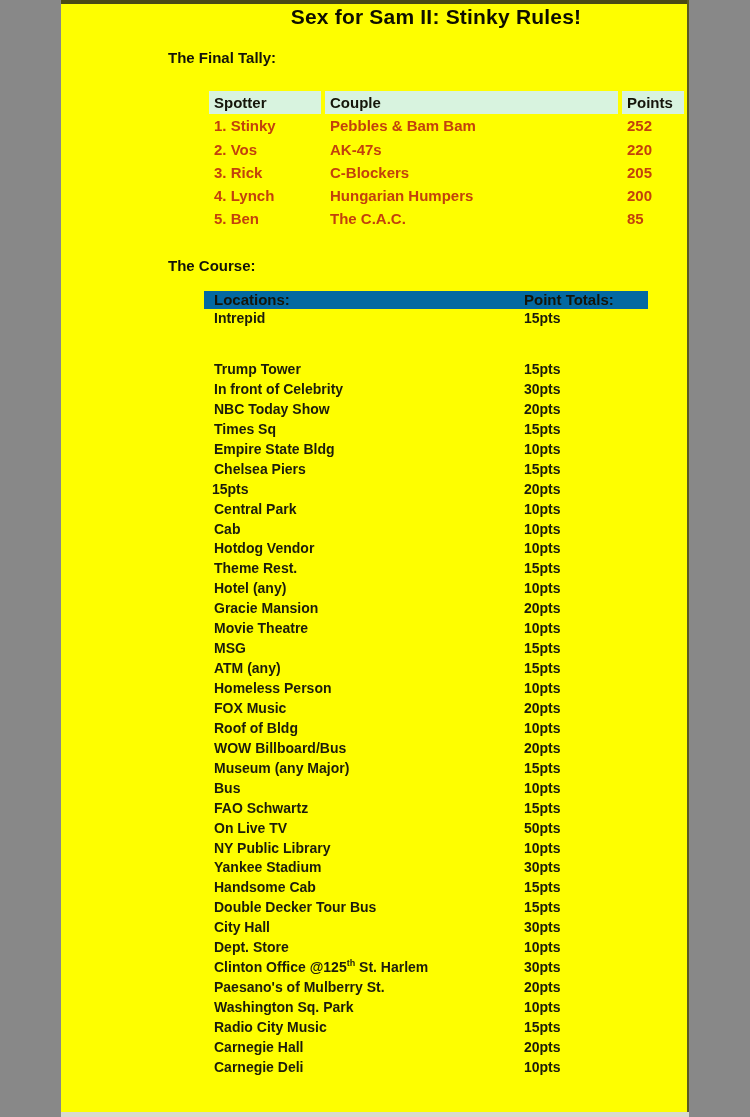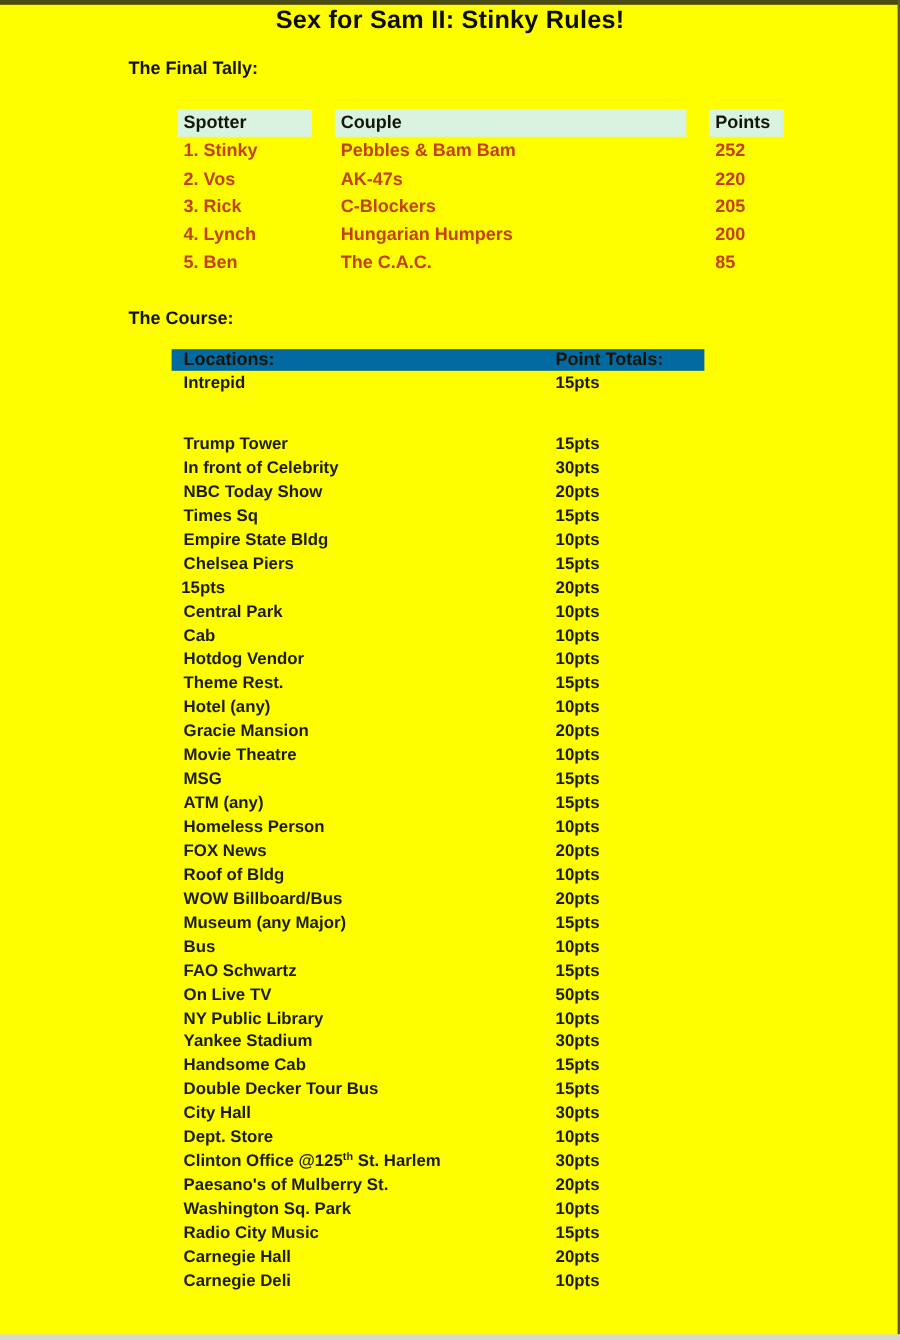--- a/index.html
+++ b/index.html
@@ -1,18 +1,18 @@
 <!DOCTYPE html>
 <html><head>
 <meta charset="utf-8">
 <style>
   html,body{margin:0;padding:0;background:#888;}
   .page{
     position:relative;
-    width:750px;height:1117px;
+    width:628px;height:1117px;
     margin:0 auto;
     background:#FEFE00;
     overflow:hidden;
     font-family:"Liberation Sans", sans-serif;
     font-weight:bold;
   }
   .top-bar{position:absolute;top:0;left:0;width:750px;height:4px;background:#4A4A15;}
   .right-edge{position:absolute;top:0;right:0;width:2px;height:1112px;background:#5A5A20;}
   .bottom-strip{position:absolute;bottom:0;left:0;width:750px;height:5px;background:#D9D9CE;}
 
@@ -28,21 +28,21 @@
   }
   #final-tally-heading{top:49px;}
   #course-heading{top:257px;}
 
   
   .tally{
     position:absolute;left:148px;top:91px;
     display:grid;
     grid-template-columns:112px 293px 62px;
     grid-auto-rows:23.3px;
-    column-gap:19px;
+    column-gap:4px;
     font-size:15px;
   }
   .tally .th{
     background:#D8F3DF;color:#15150A;
     line-height:23px;padding-left:5px;
   }
   .tally .td{
     color:#c2410c;
     line-height:23.3px;padding-left:5px;
   }
@@ -172,21 +172,21 @@
 
   <div class="c-cell loc">MSG</div>
   <div class="c-cell pts">15pts</div>
 
   <div class="c-cell loc">ATM (any)</div>
   <div class="c-cell pts">15pts</div>
 
   <div class="c-cell loc">Homeless Person</div>
   <div class="c-cell pts">10pts</div>
 
-  <div class="c-cell loc">FOX News</div>
+  <div class="c-cell loc">FOX Music</div>
   <div class="c-cell pts">20pts</div>
 
   <div class="c-cell loc">Roof of Bldg</div>
   <div class="c-cell pts">10pts</div>
 
   <div class="c-cell loc">WOW Billboard/Bus</div>
   <div class="c-cell pts">20pts</div>
 
   <div class="c-cell loc">Museum  (any Major)</div>
   <div class="c-cell pts">15pts</div>

